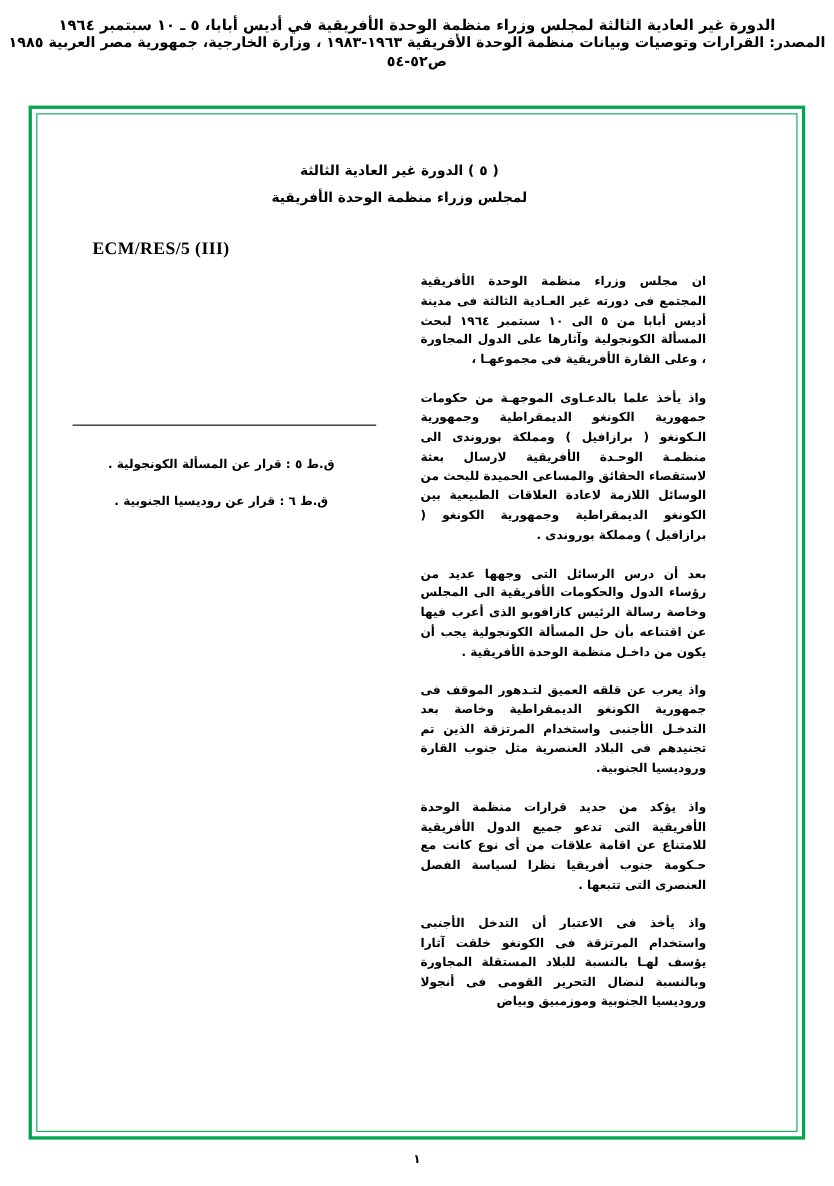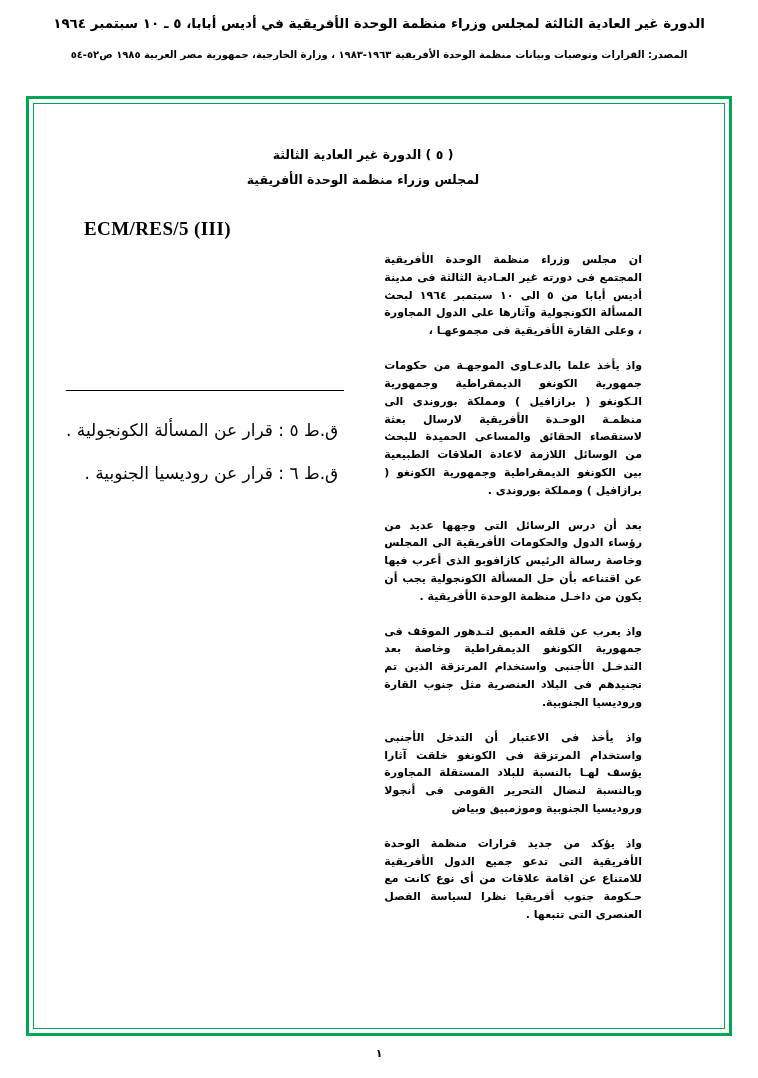--- a/index.html
+++ b/index.html
@@ -31,22 +31,22 @@
     direction: rtl;
   }
   .doc-header .title {
     font-size: 13.5px;
     font-weight: bold;
     letter-spacing: 0.2px;
     line-height: 1.35;
     color: #000;
   }
   .doc-header .source {
-    margin-top: 16px;
-    font-size: 10px;
+    margin-top: 0;
+    font-size: 13px;
     font-weight: bold;
     line-height: 1.3;
     color: #000;
   }
 
   
   .frame {
     position: absolute;
     top: 96px;
     left: 26px;
@@ -82,21 +82,21 @@
     line-height: 2.0;
     margin-bottom: 26px;
     letter-spacing: 0.3px;
   }
   .session-head div { white-space: nowrap; }
 
   .doc-code {
     direction: ltr;
     text-align: left;
     font-family: "Liberation Serif", "DejaVu Serif", serif;
-    font-size: 19px;
+    font-size: 16px;
     font-weight: bold;
     margin: 4px 0 0 18px;
     letter-spacing: 0.4px;
   }
 
   .res-title {
     margin: 14px 64px 18px 0;
     font-size: 11.5px;
     font-weight: bold;
     letter-spacing: 0.2px;
@@ -131,25 +131,25 @@
     letter-spacing: 0.1px;
   }
 
   .rule {
     border: 0;
     border-top: 1px solid #000;
     margin: 0 0 26px 0;
     width: 100%;
   }
   .toc-item {
-    font-size: 17px;
-    font-weight: normal;
+    font-size: 11px;
+    font-weight: bold;
     line-height: 1.6;
     margin-bottom: 16px;
-    text-align: right;
+    text-align: center;
     padding-right: 6px;
     white-space: nowrap;
   }
 
   .page-number {
     position: absolute;
     bottom: 18px;
     left: 0;
     right: 0;
     text-align: center;
@@ -181,22 +181,22 @@
     <div class="doc-code">ECM/RES/5 (III)</div>
 
 
     <div class="columns">
 
       <div class="col-right">
         <p class="para">ان مجلس وزراء منظمة الوحدة الأفريقية المجتمع فى دورته غير العـادية الثالثة فى مدينة أديس أبابا من ٥ الى ١٠ سبتمبر ١٩٦٤ لبحث المسألة الكونجولية وآثارها على الدول المجاورة ، وعلى القارة الأفريقية فى مجموعهـا ،</p>
         <p class="para">واذ يأخذ علما بالدعـاوى الموجهـة من حكومات جمهورية الكونغو الديمقراطية وجمهورية الـكونغو ( برازافيل ) ومملكة بوروندى الى منظمـة الوحـدة الأفريقية لارسال بعثة لاستقصاء الحقائق والمساعى الحميدة للبحث من الوسائل اللازمة لاعادة العلاقات الطبيعية بين الكونغو الديمقراطية وجمهورية الكونغو ( برازافيل ) ومملكة بوروندى .</p>
         <p class="para">بعد أن درس الرسائل التى وجهها عديد من رؤساء الدول والحكومات الأفريقية الى المجلس وخاصة رسالة الرئيس كازافوبو الذى أعرب فيها عن اقتناعه بأن حل المسألة الكونجولية يجب أن يكون من داخـل منظمة الوحدة الأفريقية .</p>
         <p class="para">واذ يعرب عن قلقه العميق لتـدهور الموقف فى جمهورية الكونغو الديمقراطية وخاصة بعد التدخـل الأجنبى واستخدام المرتزقة الذين تم تجنيدهم فى البلاد العنصرية مثل جنوب القارة وروديسيا الجنوبية.</p>
+        <p class="para">واذ يؤكد من جديد قرارات منظمة الوحدة الأفريقية التى تدعو جميع الدول الأفريقية للامتناع عن اقامة علاقات من أى نوع كانت مع حـكومة جنوب أفريقيا نظرا لسياسة الفصل العنصرى التى تتبعها .</p>
         <p class="para">واذ يأخذ فى الاعتبار أن التدخل الأجنبى واستخدام المرتزقة فى الكونغو خلقت آثارا يؤسف لهـا بالنسبة للبلاد المستقلة المجاورة وبالنسبة لنضال التحرير القومى فى أنجولا وروديسيا الجنوبية وموزمبيق وبياض</p>
-        <p class="para">واذ يؤكد من جديد قرارات منظمة الوحدة الأفريقية التى تدعو جميع الدول الأفريقية للامتناع عن اقامة علاقات من أى نوع كانت مع حـكومة جنوب أفريقيا نظرا لسياسة الفصل العنصرى التى تتبعها .</p>
       </div>
 
       <div class="col-left">
         <hr class="rule">
         <div class="toc-item">ق.ط ٥ : قرار عن المسألة الكونجولية .</div>
         <div class="toc-item">ق.ط ٦ : قرار عن روديسيا الجنوبية .</div>
       </div>
 
     </div>
   </div>

